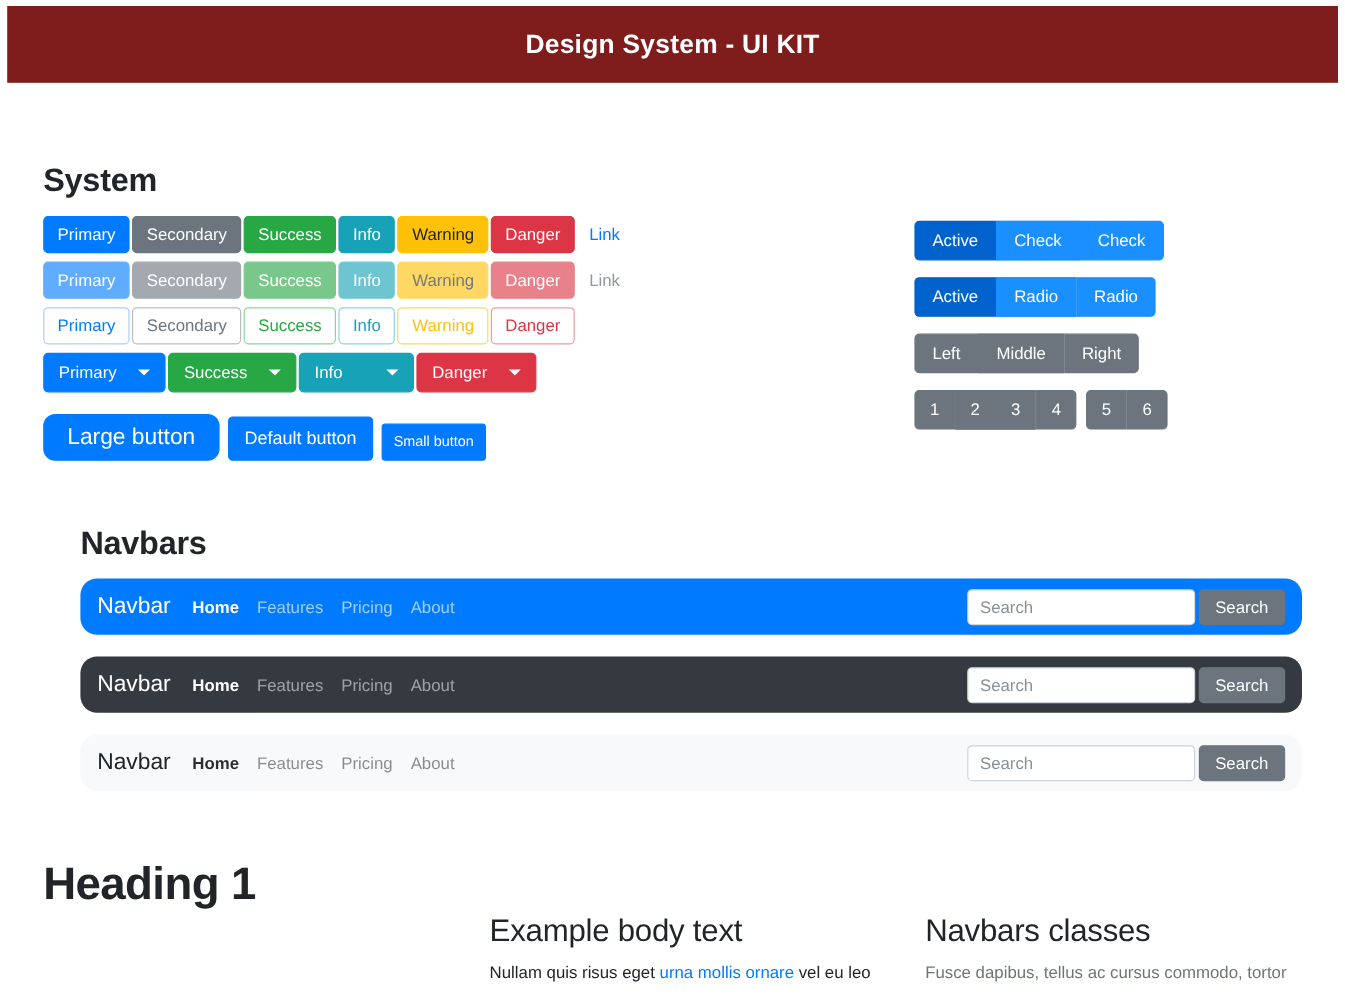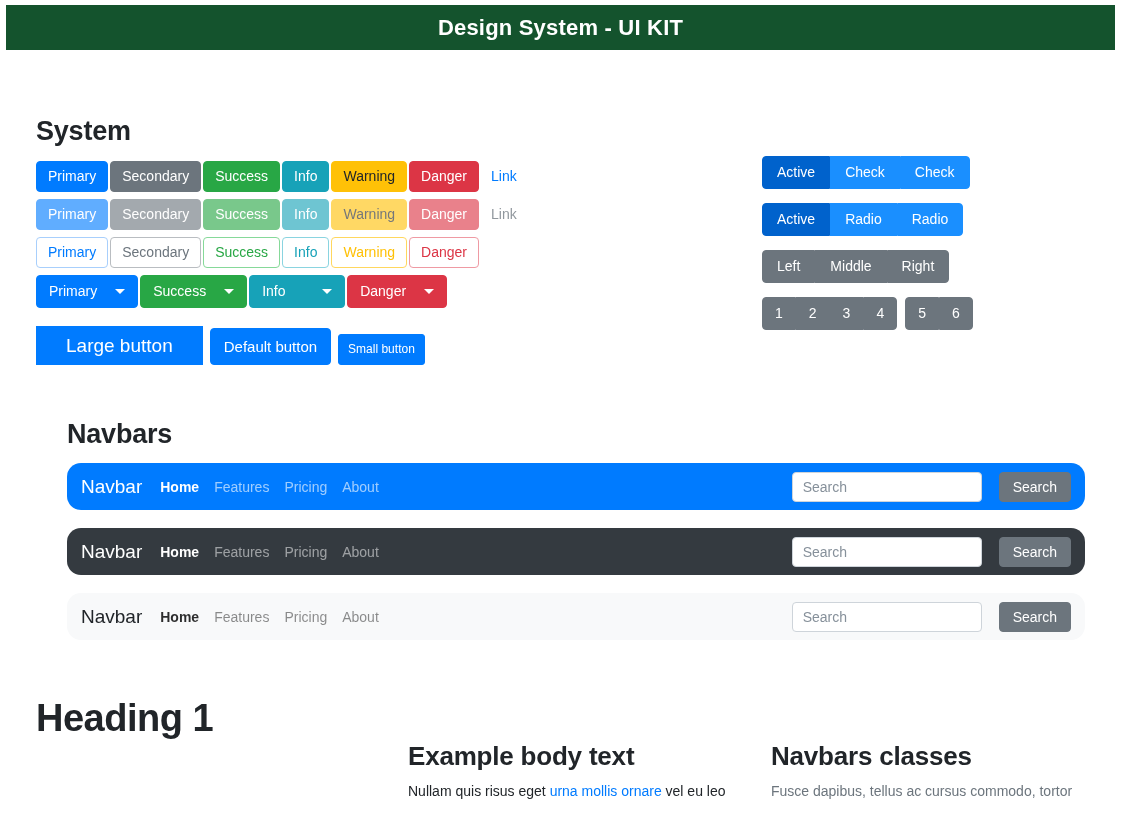--- a/index.html
+++ b/index.html
@@ -9,22 +9,22 @@
     height: 832px;
     background: #ffffff;
     font-family: "Liberation Sans", sans-serif;
     color: #212529;
     overflow: hidden;
   }
 
   
   .page-header {
     margin: 5px 6px 0 6px;
-    height: 45px;
-    background: #14532d;
+    height: 64px;
+    background: #7f1d1d;
     display: flex;
     align-items: center;
     justify-content: center;
   }
   .page-header-title {
     color: #ffffff;
     font-size: 22px;
     font-weight: bold;
     letter-spacing: .2px;
   }
@@ -91,30 +91,30 @@
   }
   .caret {
     width: 0; height: 0;
     border-left: 5px solid transparent;
     border-right: 5px solid transparent;
     border-top: 5px solid currentColor;
     display: inline-block;
   }
 
   
-  .btn-lg { font-size: 19px; padding: 9px 29px; border-radius: 0; }
+  .btn-lg { font-size: 19px; padding: 9px 19px; border-radius: 10px; }
   .btn-md { font-size: 15px; padding: 8px 13px; }
   .btn-sm { font-size: 12px; padding: 5px 9px; border-radius: 3px; }
   .row-sizes { align-items: flex-end; gap: 7px; margin-top: 18px; }
 
   
   .groups-col {
     position: absolute;
     left: 762px;
-    top: 156px;
+    top: 184px;
     display: flex;
     flex-direction: column;
     gap: 14px;
   }
   .btn-group { display: inline-flex; }
   .btn-group .btn {
     border-radius: 0;
     padding: 6px 14px;
     font-size: 14px;
   }
@@ -146,21 +146,21 @@
   .navbar-link {
     font-size: 14px;
     cursor: pointer;
     white-space: nowrap;
   }
   .navbar-link.active { font-weight: bold; }
   .navbar-form {
     margin-left: auto;
     display: flex;
     align-items: center;
-    gap: 17px;
+    gap: 3px;
   }
   .search-input {
     width: 190px;
     height: 30px;
     border: 1px solid #ced4da;
     border-radius: 4px;
     background: #fff;
     padding: 0 10px;
     font-family: "Liberation Sans", sans-serif;
     font-size: 14px;
@@ -203,21 +203,21 @@
     margin-top: 10px;
   }
   .typo-h1 {
     font-size: 38px;
     font-weight: bold;
     margin: 0;
     letter-spacing: -.5px;
   }
   .typo-col-title {
     font-size: 26px;
-    font-weight: bold;
+    font-weight: normal;
     margin: 0 0 9px 0;
     letter-spacing: -.2px;
   }
   .typo-body {
     font-size: 14px;
     line-height: 20px;
     margin: 0;
     color: #212529;
   }
   .typo-body a { color: #007bff; text-decoration: none; }

